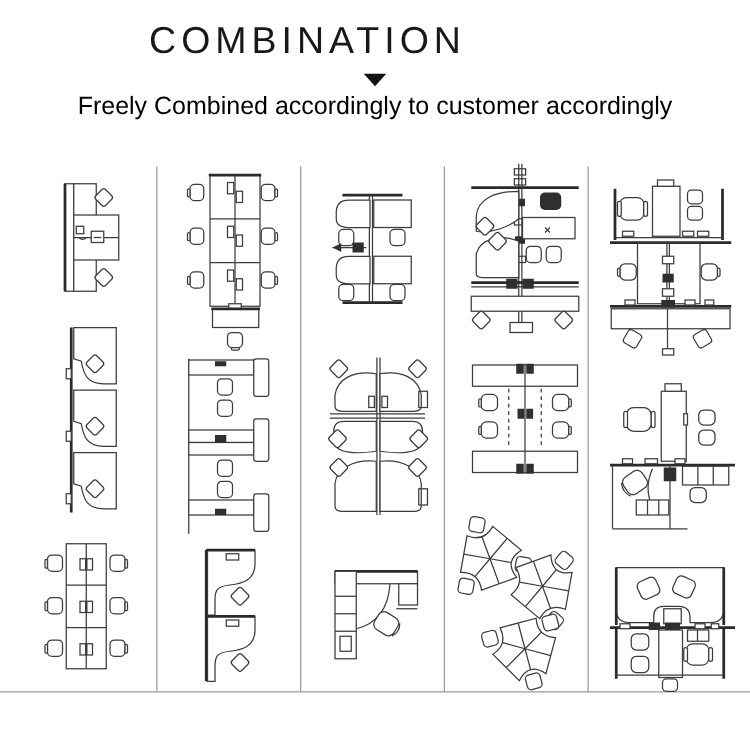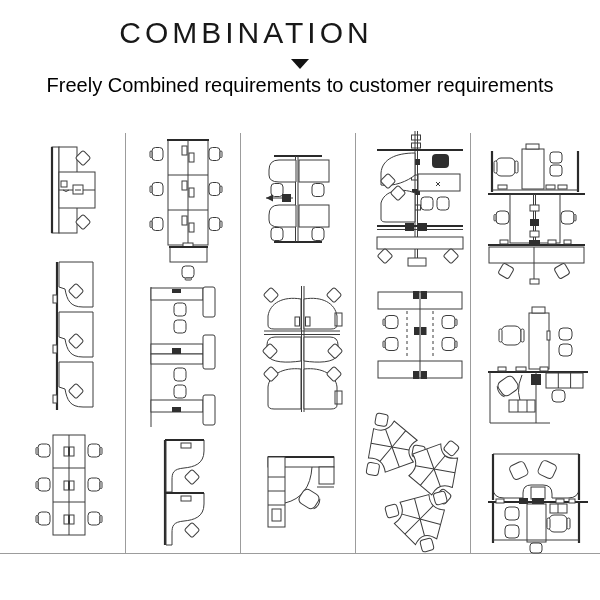--- a/index.html
+++ b/index.html
@@ -23,21 +23,21 @@
   .nf{fill:none;stroke:#3c3c3c;stroke-width:1;}
   .dk{fill:#2f2f2f;stroke:none;}
 </style>
 </head>
 <body>
 
 <div class="page">
 
   <div class="title">COMBINATION</div>
   <div class="arrow-down"></div>
-  <div class="subtitle">Freely Combined requirements to customer requirements</div>
+  <div class="subtitle">Freely Combined accordingly to customer accordingly</div>
 
   <div class="grid">
 
     <div class="col" style="width:126px">
 
       <svg width="52" height="90" style="left:46px;top:10px" viewBox="0 0 52 90">
         <rect class="wt" x="6" y="4" width="7" height="86"></rect>
         <line class="thk" x1="6" y1="4" x2="6" y2="90"></line>
         <rect class="wt" x="13" y="4" width="18" height="86"></rect>
         <rect class="wt" x="13" y="29" width="36" height="36"></rect>

